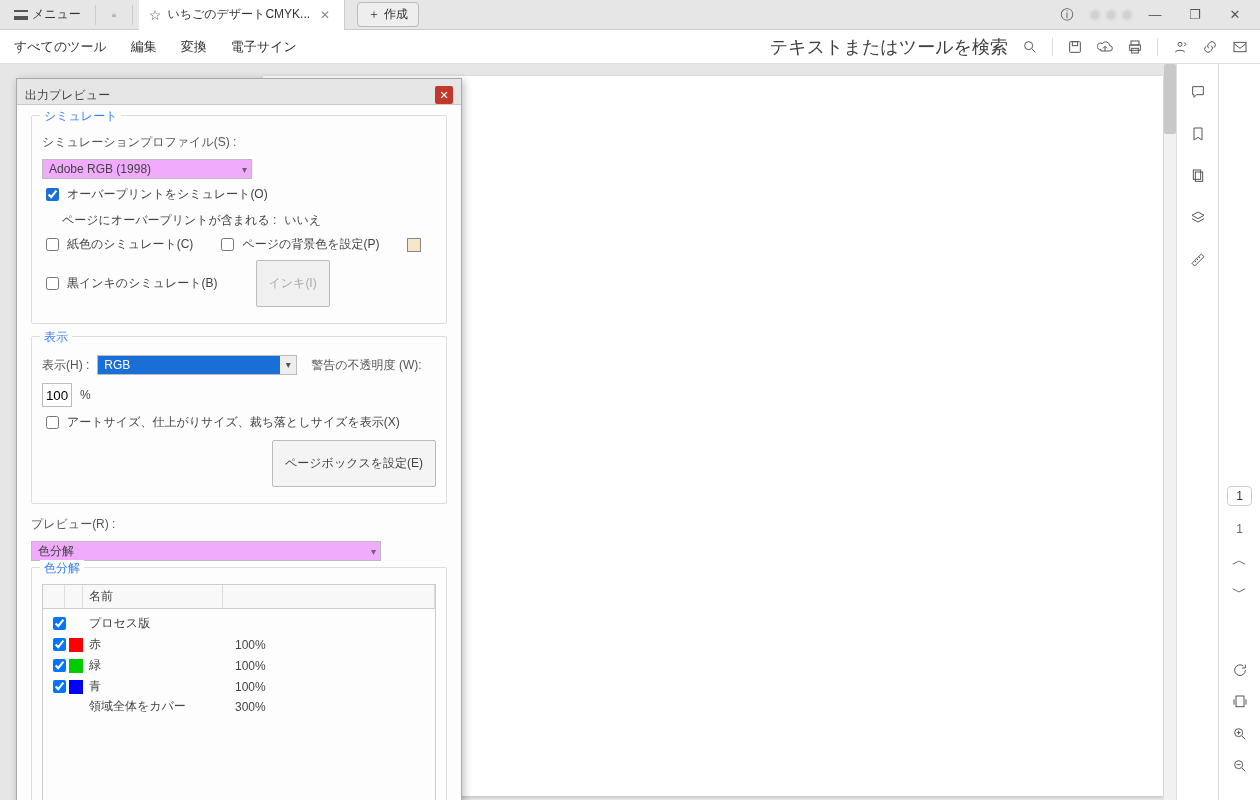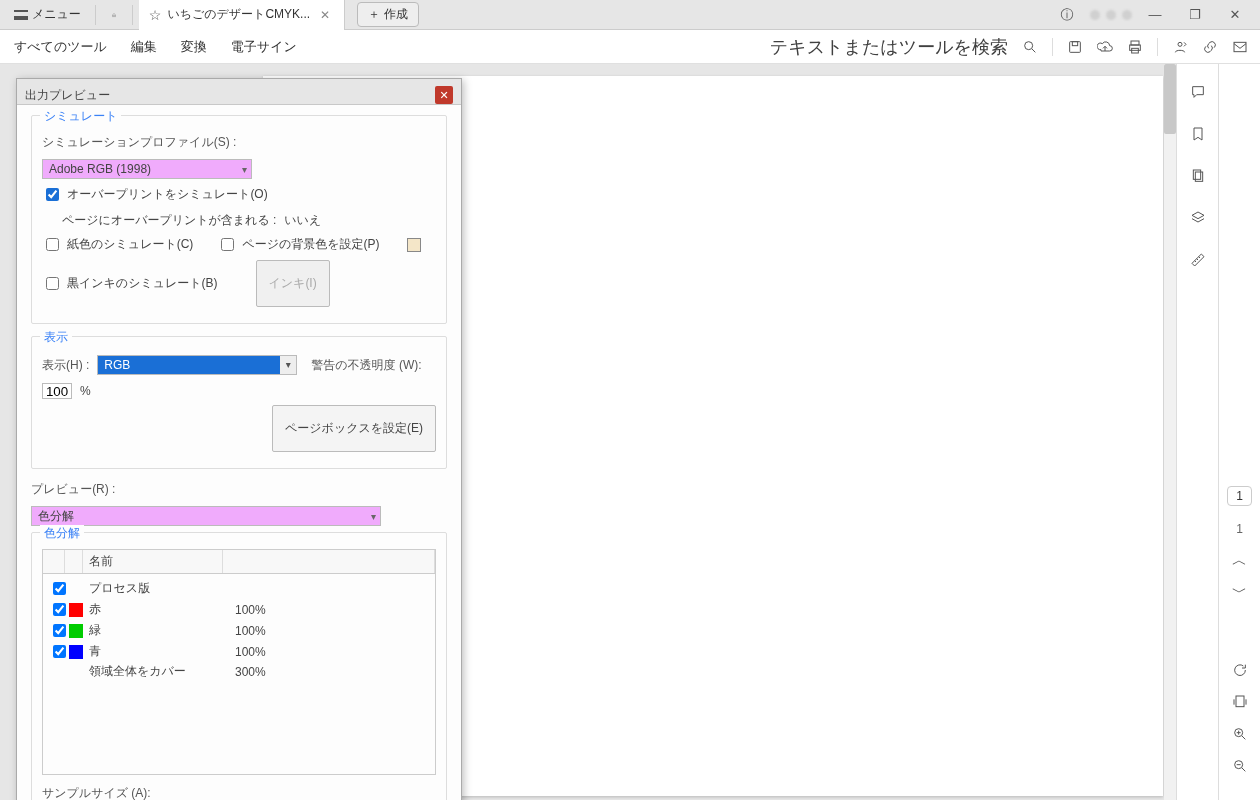--- a/index.html
+++ b/index.html
@@ -48,21 +48,21 @@
   .select.w210{ width:210px;}
   .select.w200{ width:200px;}
   .select.w310{ width:310px;}
   .select.w350{ width:350px;}
   .select.sel-blue { background:#1a6fd6; color:#fff;}
   .select.sel-blue::after{ color:#fff; background:#eee; color:#555; right:0; width:16px; text-align:center; height:100%; line-height:18px;}
   .cb { display:inline-flex; align-items:center; gap:5px;}
   .cb input { width:13px; height:13px; accent-color:#1a6fd6;}
   .btn { border:1px solid #bbb; background:#f4f4f4; padding:14px 12px; border-radius:2px; font-size:12px;}
   .btn.dis { color:#aaa; background:#f0f0f0;}
-  .num { width:30px; height:16px; border:1px solid #bbb; text-align:center;}
+  .num { width:30px; height:24px; border:1px solid #bbb; text-align:center;}
   .swatch { width:14px; height:14px; border:1px solid #888; display:inline-block;}
   .sep-table { border:1px solid #ccc; font-size:12px; margin-top:4px;}
   .st-head { display:flex; border-bottom:1px solid #ccc; background:#f8f8f8;}
   .st-head div { padding:3px 6px; border-right:1px solid #ddd;}
   .st-body { height:200px; overflow:auto; padding:4px 6px;}
   .st-row { display:flex; align-items:center; gap:6px; padding:1px 0;}
   .st-row .chk { width:14px;}
   .st-row .sw { width:14px; height:14px;}
   .st-row .nm { width:140px;}
   .st-row .pct { width:60px;}
@@ -284,20 +284,24 @@
       <div class="group">
         <span class="group-title">表示</span>
         <div class="row">
           <span class="label">表示(H) :</span>
           <span class="select w200 sel-blue">RGB</span>
           <span class="label" style="margin-left:6px">警告の不透明度 (W):</span>
           <input class="num" value="100" style="">
           <span>%</span>
         </div>
         <div class="row">
+          <label class="cb">
+              <input type="checkbox" style="">
+              <span>アートサイズ、仕上がりサイズ、裁ち落としサイズを表示(X)</span>
+            </label>
           <span class="btn" style="margin-left:auto">ページボックスを設定(E)</span>
         </div>
       </div>
 
       <div class="row">
         <span class="label">プレビュー(R) :</span>
         <span class="select w350">色分解</span>
       </div>
 
       <div class="group">

